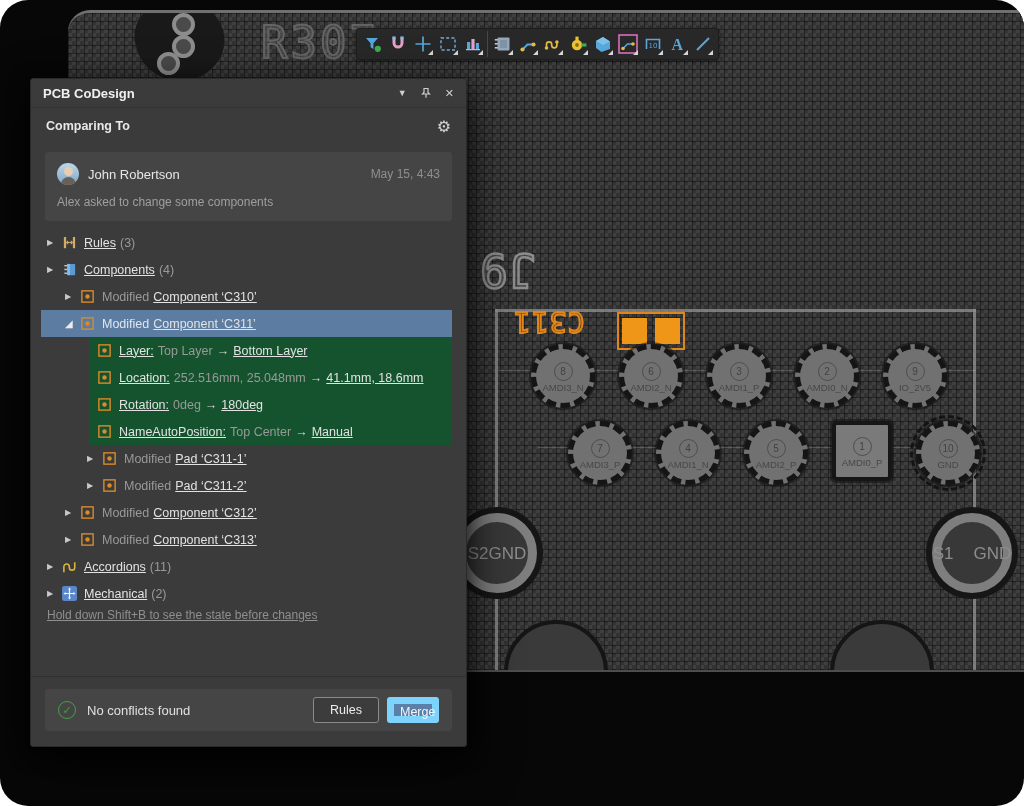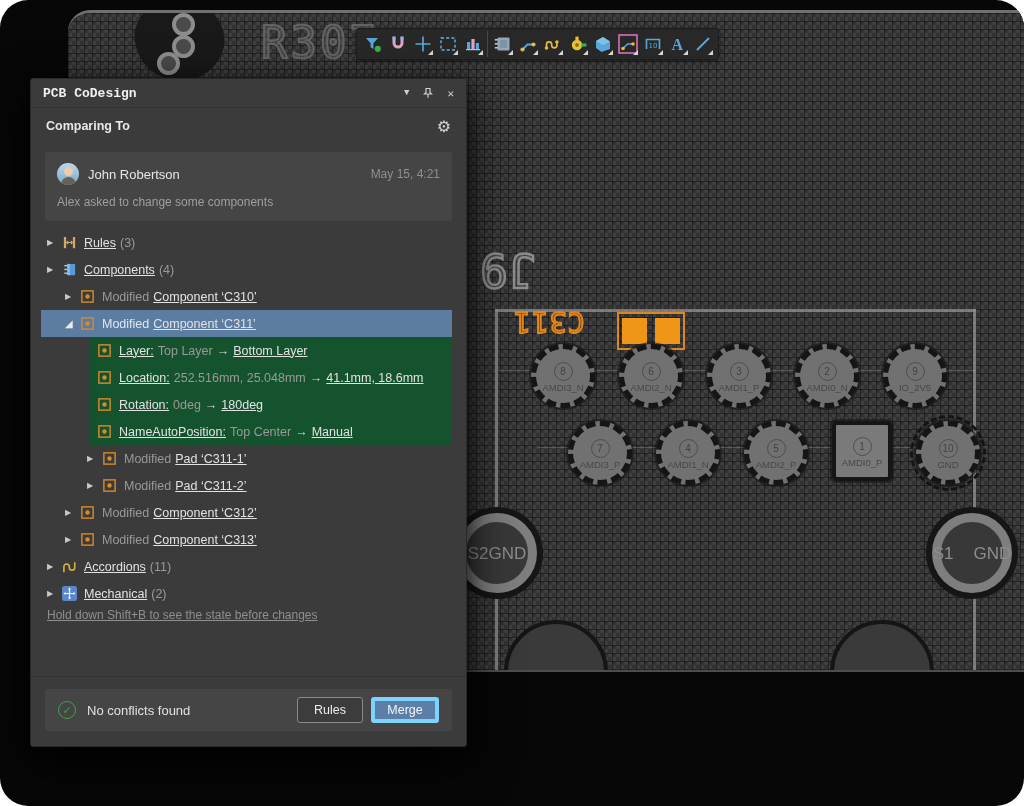--- a/index.html
+++ b/index.html
@@ -63,21 +63,21 @@
   .tb-cell.sep{border-left:1px solid #484848;margin-left:2px;padding-left:2px;}
   .tb-cell.dd::after{content:"";position:absolute;right:2px;bottom:2px;
     border-style:solid;border-width:0 0 5px 5px;border-color:transparent transparent #d6d6d6 transparent;}
   .tb-ic{width:20px;height:20px;display:inline-flex;}
   .tb-ic svg{width:100%;height:100%;}
 
   
   .panel{position:absolute;left:30px;top:78px;width:435px;height:667px;background:#3b3b3b;
     border:1px solid #2a2a2a;border-radius:3px;display:flex;flex-direction:column;
     box-shadow:0 18px 50px rgba(0,0,0,.72),0 6px 20px rgba(0,0,0,.6);color:#dcdcdc;}
-  .p-titlebar{height:28px;display:flex;align-items:center;padding:0 12px;border-bottom:1px solid #323232;flex:none;font-family:Liberation Mono, monospace;}
+  .p-titlebar{height:28px;display:flex;align-items:center;padding:0 12px;border-bottom:1px solid #323232;flex:none;}
   .p-title{font-size:13px;font-weight:bold;color:#f0f0f0;}
   .tb-btn{color:#cfcfcf;font-size:11px;margin-left:13px;display:inline-flex;align-items:center;cursor:default;}
   .tb-btn.first{margin-left:auto;}
   .tb-btn.arrow{font-size:9px;}
 
   .p-section{height:36px;display:flex;align-items:center;padding:0 15px;flex:none;}
   .p-section .sec-title{font-size:12.5px;font-weight:bold;color:#e8e8e8;}
   .gear{margin-left:auto;font-size:16px;color:#d2d2d2;}
 
   .card{margin:8px 14px 2px;background:#454545;border-radius:3px;padding:11px 12px 12px;flex:none;}
@@ -110,21 +110,21 @@
   .hint{margin:1px 14px 0 16px;font-size:12px;color:#8f8f8f;flex:none;text-decoration:underline;}
   .spacer{flex:1;}
   .f-divider{border-top:1px solid #313131;margin-top:8px;flex:none;}
   .footer-box{margin:12px 14px 15px;height:42px;background:#454545;border-radius:3px;
     display:flex;align-items:center;padding:0 13px;flex:none;}
   .check{width:16px;height:16px;flex:none;border:1.6px solid #43a047;border-radius:50%;color:#43a047;
     font-size:11px;line-height:16px;text-align:center;margin-right:11px;}
   .f-status{font-size:13px;color:#e0e0e0;}
   .btn{font-family:"Liberation Sans",sans-serif;font-size:12.5px;height:26px;border-radius:3px;cursor:default;}
   .btn-cancel{margin-left:auto;width:66px;background:#3c3c3c;border:1px solid #8a8a8a;color:#ececec;}
-  .btn-merge{margin-left:8px;width:68px;background:#5b7fa6;border:4px solid #7dd3fc;color:#f2f6fa;}
+  .btn-merge{margin-left:8px;width:52px;background:#5b7fa6;border:7px solid #7dd3fc;color:#f2f6fa;}
 </style>
 </head>
 <body>
 
 <div class="canvas">
 
   <div class="pcb">
     <div class="tl-blob"></div>
     <span class="tl-via" style="left:104px;top:0px"></span>
     <span class="tl-via" style="left:104px;top:22px"></span>
@@ -368,21 +368,21 @@
 
     <div class="p-section">
       <span class="sec-title">Comparing To</span>
       <span class="gear">⚙</span>
     </div>
 
     <div class="card">
       <div class="card-top">
         <span class="avatar"></span>
         <span class="c-name">John Robertson</span>
-        <span class="c-time">May 15, 4:21</span>
+        <span class="c-time">May 15, 4:43</span>
       </div>
       <div class="c-msg">Alex asked to change some components</div>
     </div>
 
     <div class="tree">
 
         <div class="trow lvl-0">
           <span class="exp exp-c"></span>
           <span class="ticon">
             <svg viewBox="0 0 16 16">

